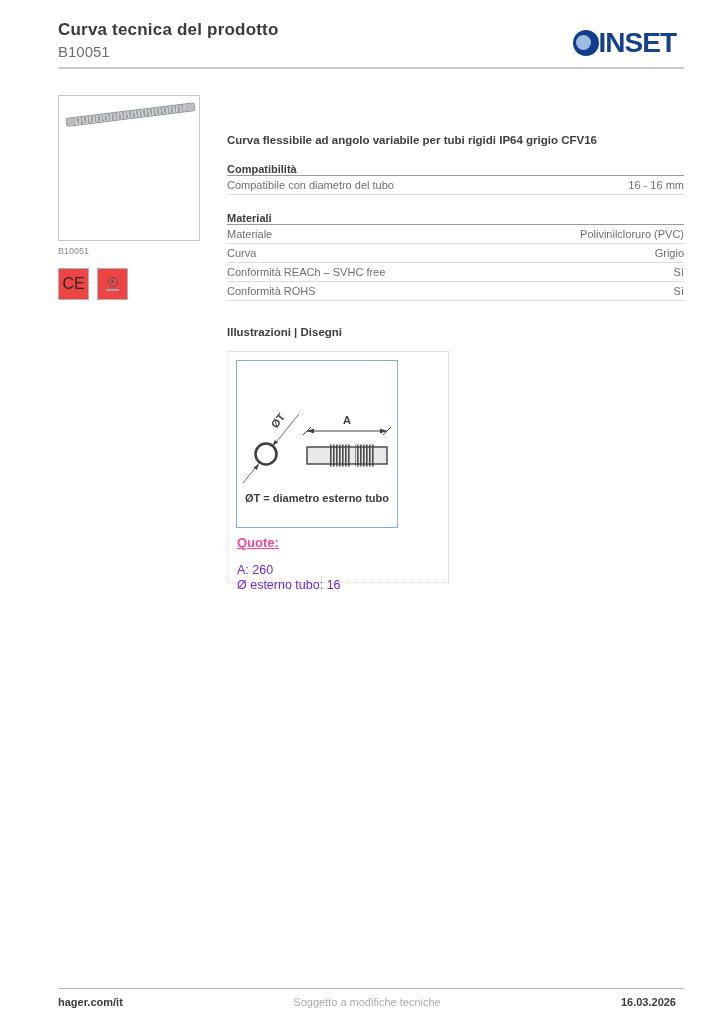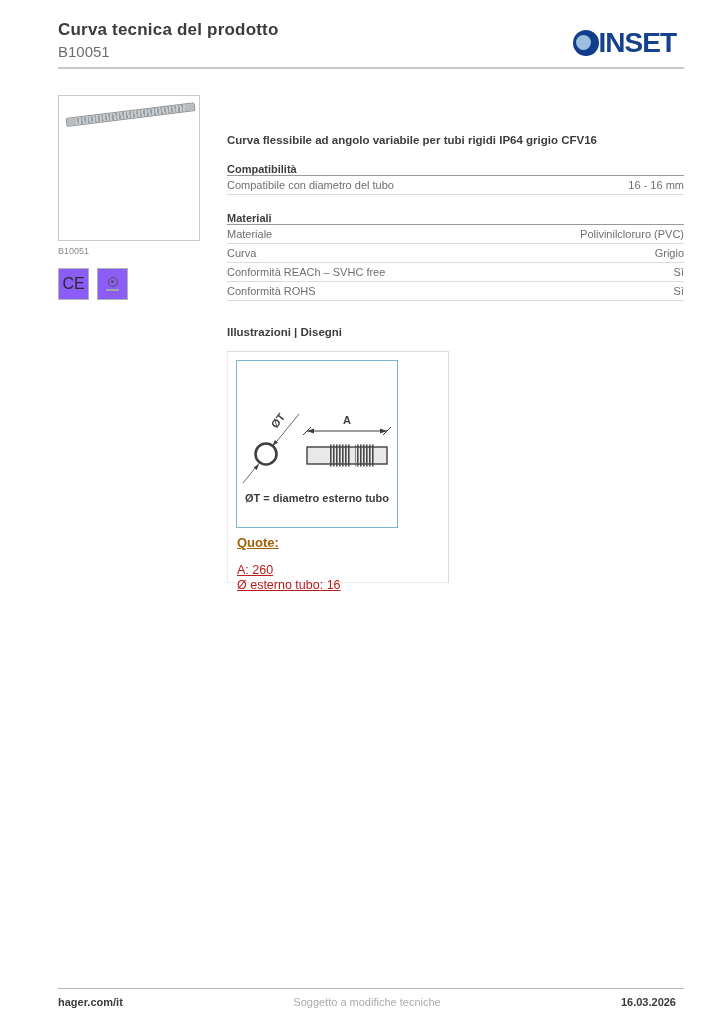--- a/index.html
+++ b/index.html
@@ -24,21 +24,21 @@
   .photo-box { position:relative; width:142px; height:146px; border:1px solid #c9c9c9; background:#fff; overflow:hidden; }
   .tube { position:absolute; left:7px; top:22px; width:130px; height:9px;
           transform:rotate(-7deg); transform-origin:left center;
           background:repeating-linear-gradient(90deg,#9aa0a4 0 1.5px,#c9cccf 1.5px 3.5px);
           border:1px solid #8d9296; border-radius:2px; }
   .tube:before, .tube:after { content:""; position:absolute; top:0; width:9px; height:100%; background:#b9bdc0; }
   .tube:before { left:0; border-radius:2px 0 0 2px; }
   .tube:after  { right:0; border-radius:0 2px 2px 0; }
   .photo-caption { font-size:9px; color:#8a8a8a; margin-top:5px; }
   .badges { display:flex; gap:8px; margin-top:12px; }
-  .badge { width:31px; height:32px; border:1px solid #b2b2b2; background:#8b5cf6;
+  .badge { width:31px; height:32px; border:1px solid #b2b2b2; background:#ef4444;
            display:flex; flex-direction:column; align-items:center; justify-content:center; }
   .ce-glyph { font-size:16px; color:#2a2a2a; letter-spacing:0px; font-weight:400; }
   .qm-circle { width:10px; height:10px; border:1.5px solid #555; border-radius:50%; position:relative; }
   .qm-circle:after { content:""; position:absolute; left:2px; top:2px; width:3px; height:3px; background:#555; border-radius:50%; }
   .qm-bar { width:13px; height:2px; background:#a5a5a5; margin-top:2px; }
 
   
   .rightcol { position:absolute; left:227px; top:95px; width:457px;margin-top:39px; }
   .prod-title { font-size:11.5px; font-weight:bold; color:#3d3d3d; }
   .char-title { font-size:11.5px; font-weight:bold; color:#3d3d3d; margin-top:26px; }
@@ -47,22 +47,22 @@
   .row { display:flex; justify-content:space-between; align-items:baseline;
          font-size:11px; color:#6f6f6f; padding:3px 0 3px 0; border-bottom:1px solid #dcdcdc; }
   .row .lbl { text-align:left; }
   .row .val { text-align:right; white-space:nowrap; }
 
   .illo-title { font-size:11.5px; font-weight:bold; color:#3d3d3d; margin-top:25px; }
   .illo-box { width:222px; height:232px; margin-top:13px;
               border:1px solid #dcdcdc; border-left-style:dotted; border-bottom-style:dotted; background:#fff; }
   .draw-box { width:162px; height:168px; margin:8px 0 0 8px; border:1px solid #7fb2cf; background:#fff; }
   .quote-wrap { padding:7px 9px 0 9px; }
-  .quote-title { font-size:13px; font-weight:bold; color:#a16207; text-decoration:underline; }
-  .quote-line { font-size:12.5px; color:#b91c1c; line-height:15px;text-decoration:underline; }
+  .quote-title { font-size:13px; font-weight:bold; color:#ec4899; text-decoration:underline; }
+  .quote-line { font-size:12.5px; color:#6d28d9; line-height:15px; }
   .quote-line.first { margin-top:13px; }
 
   
   .rule-bottom { position:absolute; left:58px; right:40px; top:988px; height:1px; background:#b5b5b5; }
   .footer { position:absolute; left:58px; right:48px; top:996px; display:flex; align-items:baseline; }
   .footer-left { font-size:11px; font-weight:bold; color:#3b3b3b;text-align:right; }
   .footer-center { position:absolute; left:0; right:0; text-align:center; font-size:11px; color:#ababab; }
   .footer-right { margin-left:auto; font-size:11px; font-weight:bold; color:#3b3b3b; }
 </style>
 </head>

